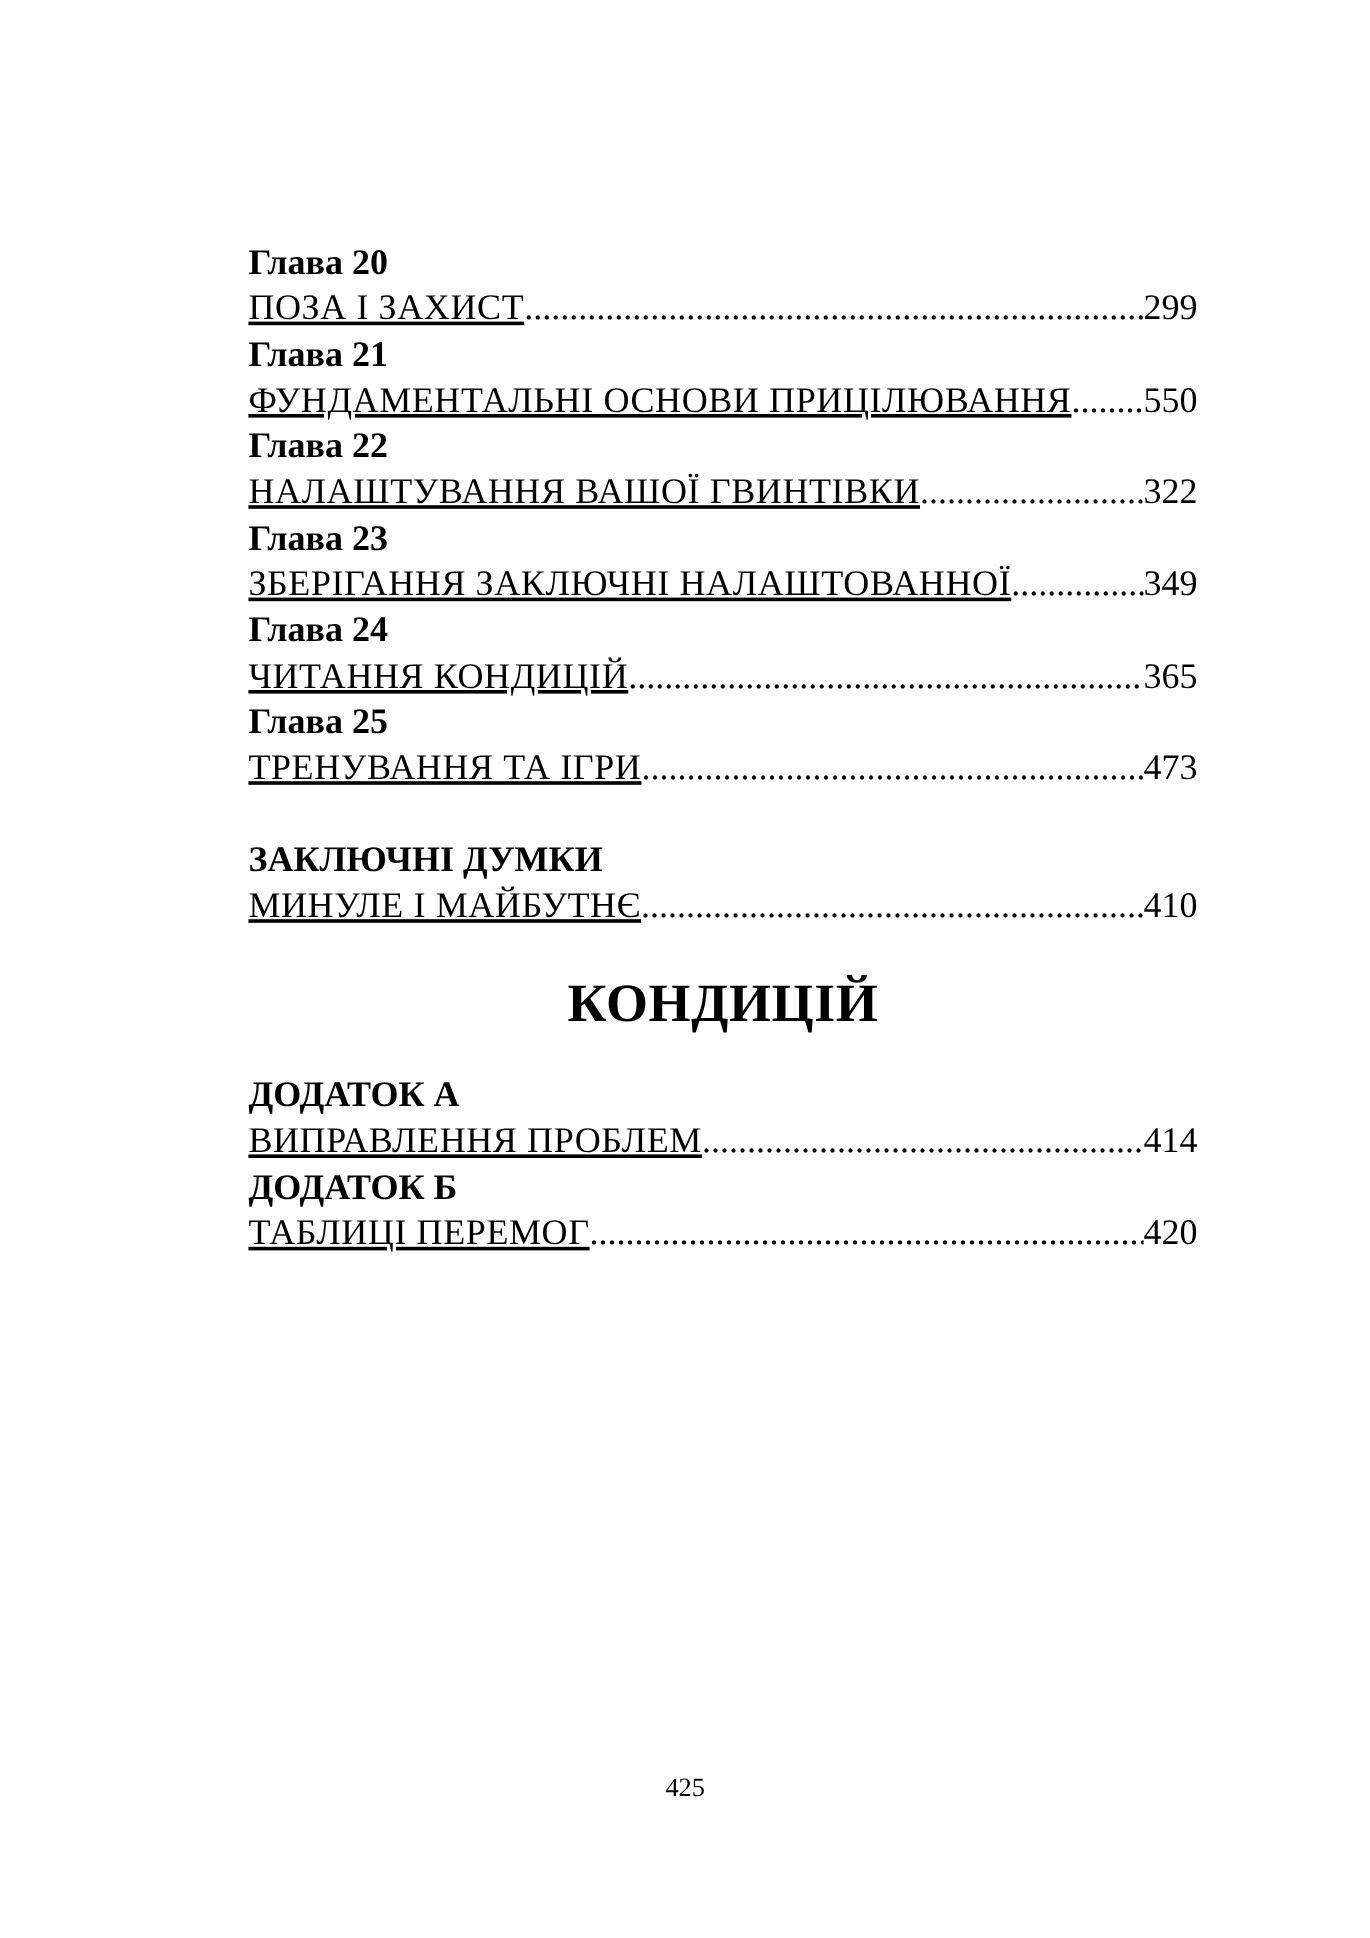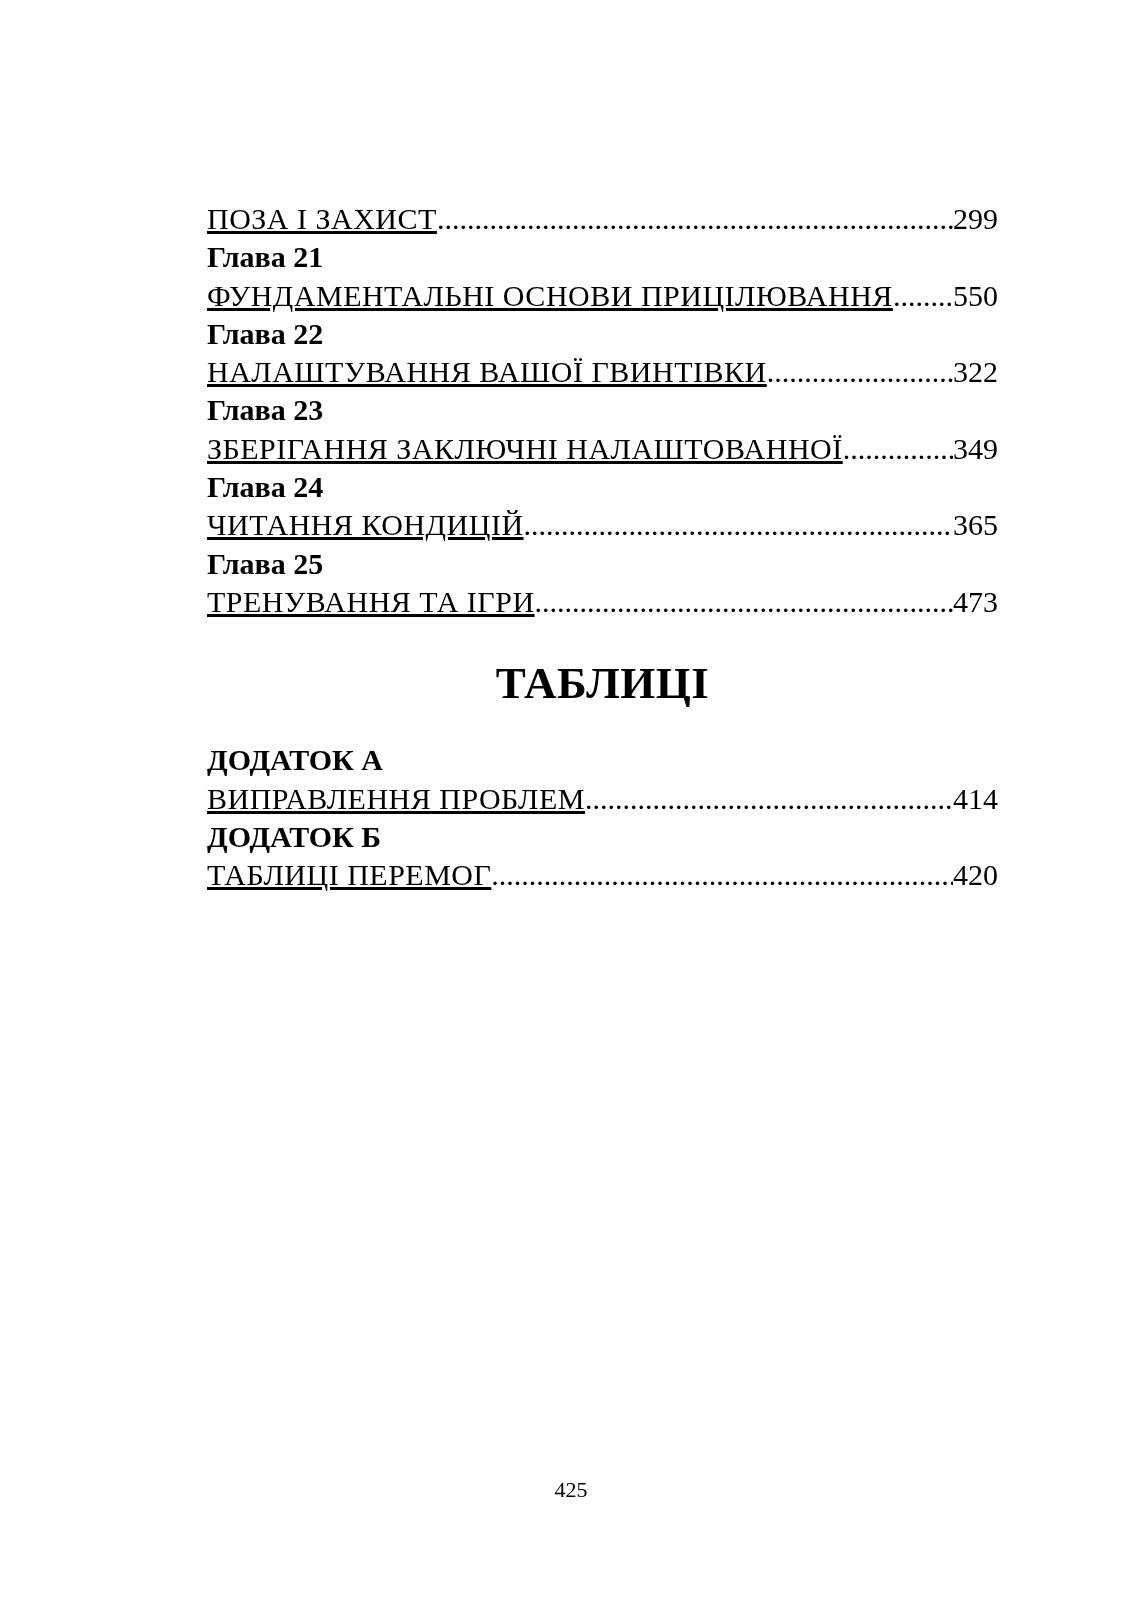--- a/index.html
+++ b/index.html
@@ -75,20 +75,21 @@
 </style>
 </head>
 <body>
 
 <div class="page">
   <main class="content">
 
     <section>
 
       <div class="entry">
+        <div class="chapter-label">Глава 20</div>
         <div class="toc-line">
           <span class="toc-title">ПОЗА І ЗАХИСТ</span>
           <span class="leader"></span>
           <span class="toc-page">299</span>
         </div>
       </div>
 
       <div class="entry">
         <div class="chapter-label">Глава 21</div>
         <div class="toc-line">
@@ -129,22 +130,30 @@
         <div class="chapter-label">Глава 25</div>
         <div class="toc-line">
           <span class="toc-title">ТРЕНУВАННЯ ТА ІГРИ</span>
           <span class="leader"></span>
           <span class="toc-page">473</span>
         </div>
       </div>
 
     </section>
 
+    <section class="closing-block">
+      <div class="chapter-label">ЗАКЛЮЧНІ ДУМКИ</div>
+      <div class="toc-line">
+        <span class="toc-title">МИНУЛЕ І МАЙБУТНЄ</span>
+        <span class="leader"></span>
+        <span class="toc-page">410</span>
+      </div>
+    </section>
 
-    <h1 class="appendix-heading">ТАБЛИЦІ</h1>
+    <h1 class="appendix-heading">КОНДИЦІЙ</h1>
 
     <section class="appendices">
 
       <div class="entry">
         <div class="chapter-label">ДОДАТОК А</div>
         <div class="toc-line">
           <span class="toc-title">ВИПРАВЛЕННЯ ПРОБЛЕМ</span>
           <span class="leader"></span>
           <span class="toc-page">414</span>
         </div>

